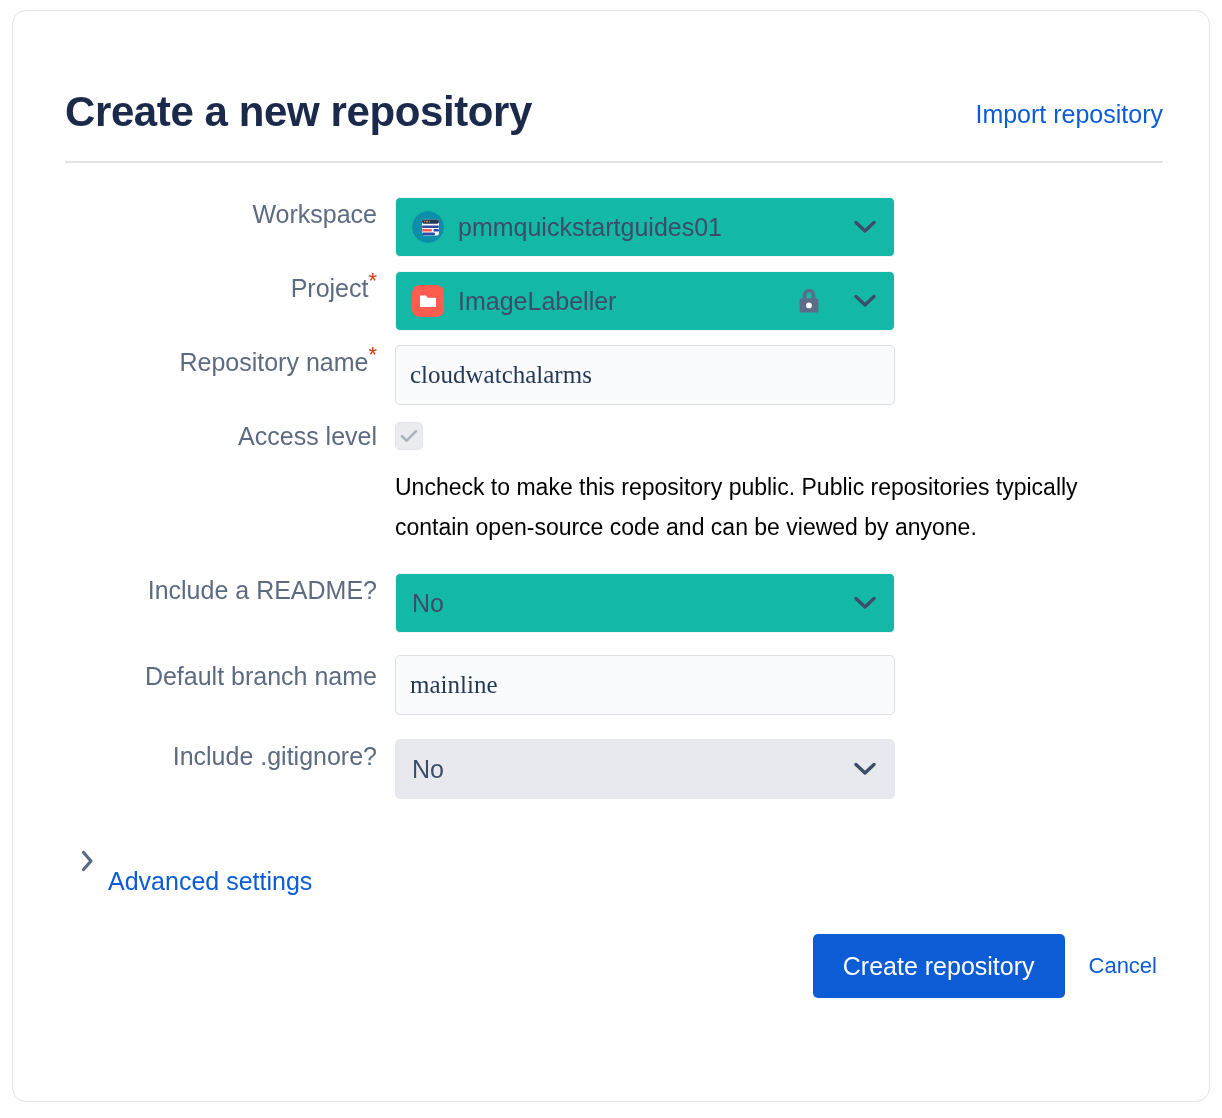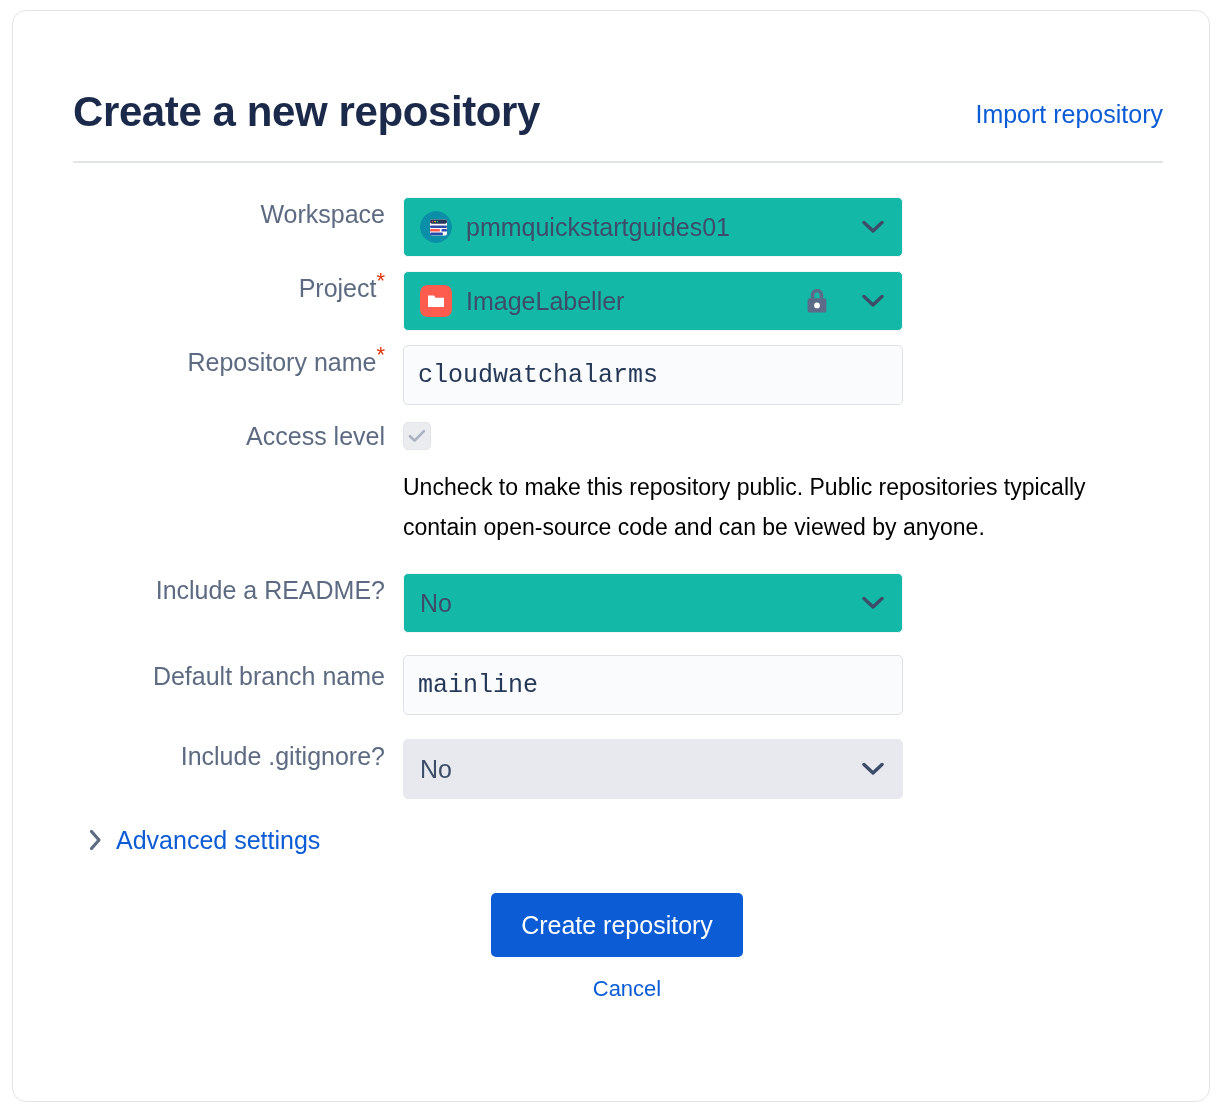--- a/index.html
+++ b/index.html
@@ -22,21 +22,21 @@
     top: 10px;
     width: 1198px;
     height: 1092px;
     background: #ffffff;
     border: 1px solid #e4e4e8;
     border-radius: 14px;
   }
 
   .card-inner {
     position: absolute;
-    left: 60px;
+    left: 52px;
     top: 52px;
     right: 46px;
   }
 
   
   .header-row {
     display: flex;
     align-items: flex-end;
     justify-content: space-between;
     height: 72px;
@@ -136,21 +136,21 @@
 
   
   .input {
     width: 500px;
     height: 60px;
     background: #fafbfc;
     border: 1px solid #dfe1e6;
     border-radius: 5px;
     font-size: 25px;
     color: #253858;
-    font-family: Liberation Mono, monospace;
+    font-family: Liberation Serif, serif;
     padding: 0 14px;
     outline: none;
   }
 
   
   .ws-avatar {
     width: 32px;
     height: 32px;
     flex: 0 0 32px;
     margin-right: 14px;
@@ -210,30 +210,30 @@
     width: max-content;
   }
   .advanced .chev-right {
     display: flex;
     margin-right: 14px;
   }
   .advanced-label {
     font-size: 25px;
     color: #0b5cd5;
     line-height: 30px;
+    margin-top: 41px;
   }
 
   
   .footer {
     display: flex;
-    align-items: center;
+    align-items: flex-end;
     justify-content: flex-end;
     margin-top: 38px;
     padding-right: 2px;
-    flex-direction: column;
   }
   .btn-primary {
     background: #0b5cd5;
     color: #ffffff;
     font-size: 25px;
     font-family: "Liberation Sans", sans-serif;
     border: none;
     border-radius: 5px;
     padding: 17px 30px;
     cursor: pointer;

